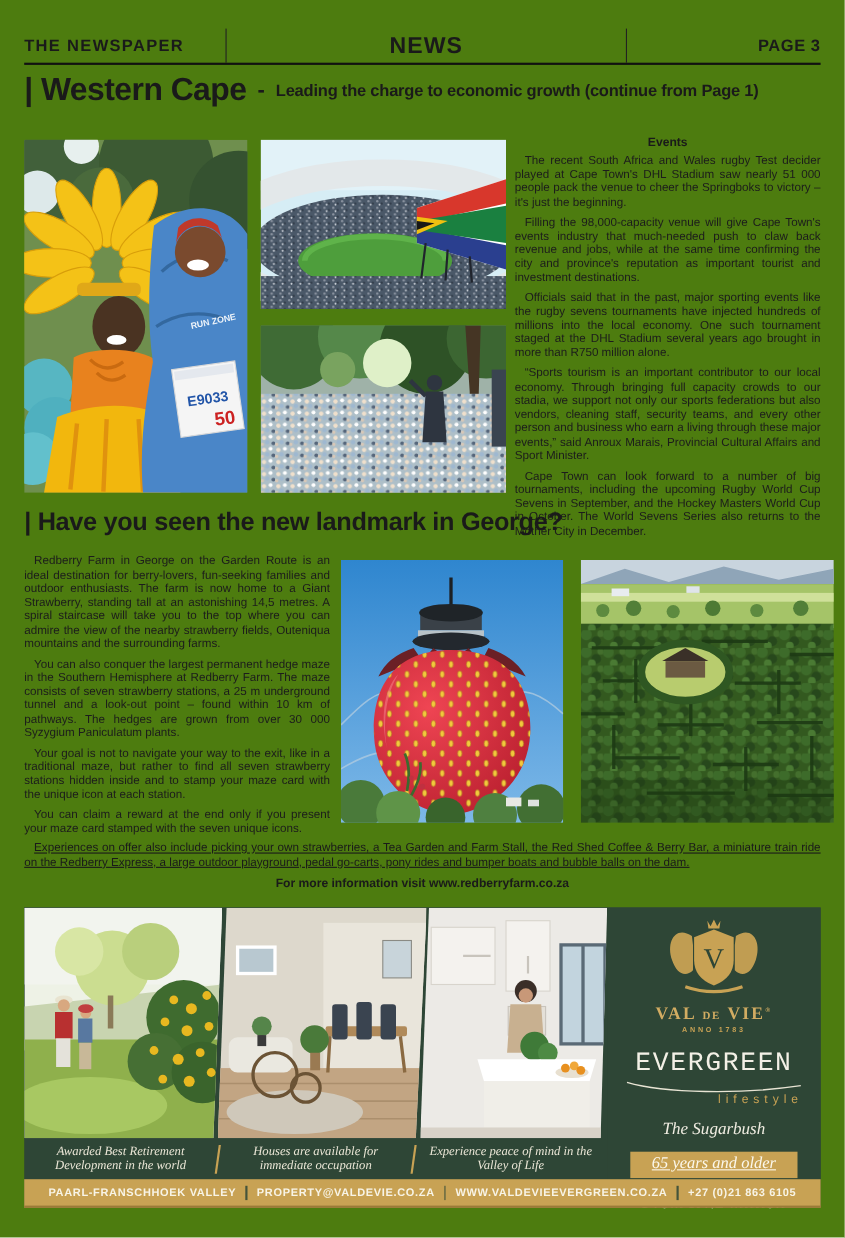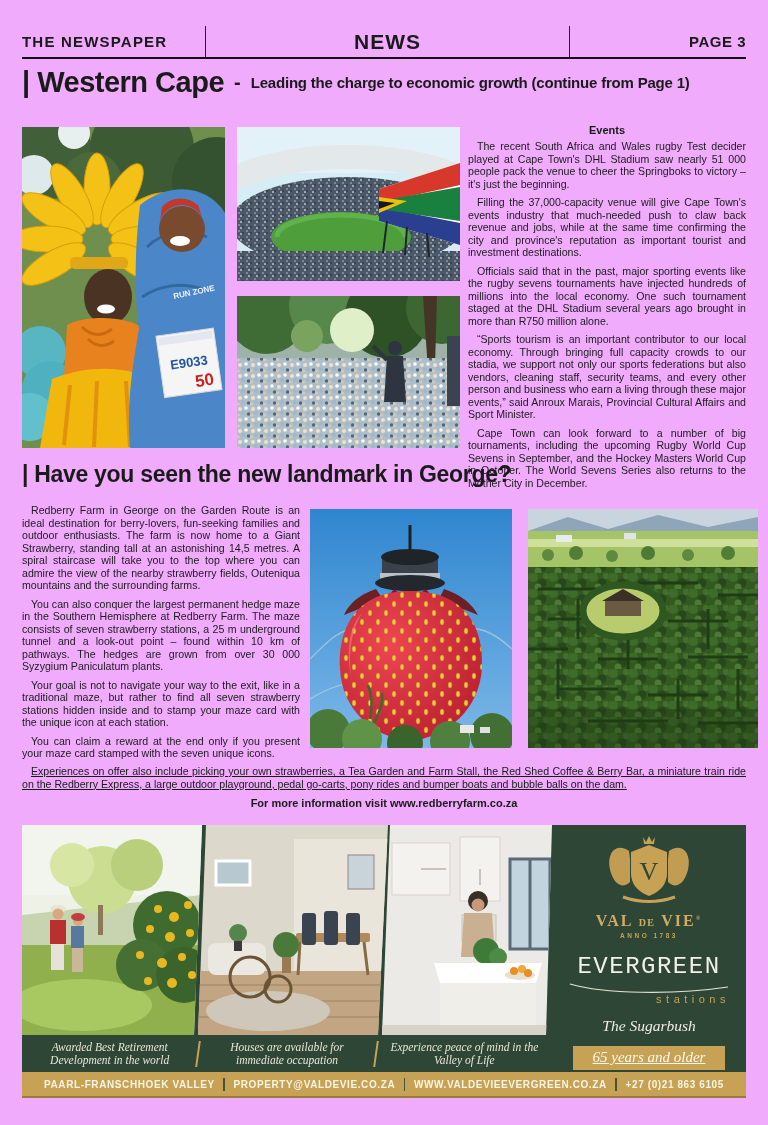--- a/index.html
+++ b/index.html
@@ -1,16 +1,16 @@
 <!DOCTYPE html>
 <html><head>
 <meta charset="utf-8">
 <style>
   html,body{margin:0;padding:0;background:#ffffff;}
-  .page{position:relative;width:768px;height:1125px;background:#f0abfc;overflow:hidden;
+  .page{position:relative;width:768px;height:1125px;background:#4d7c0f;overflow:hidden;
         font-family:"Liberation Sans",sans-serif;color:#1a1a1a;margin:0 auto;}
   .abs{position:absolute;}
 
   
   .masthead{left:22px;top:26px;width:724px;height:31px;display:flex;align-items:stretch;
             border-bottom:2.5px solid #111;}
   .mh-cell{display:flex;align-items:center;font-weight:800;}
   .mh-left{width:183px;font-size:15px;letter-spacing:1.2px;}
   .mh-center{flex:1;justify-content:center;font-size:21px;letter-spacing:1px;
              border-left:1.5px solid #222;border-right:1.5px solid #222;}
@@ -184,21 +184,21 @@
         <path d="M150,60 h16 l3,46 h-22 Z" fill="#2e3540"></path>
         <path d="M150,64 L136,50" stroke="#2e3540" stroke-width="4"></path>
       </g>
       <rect x="210" y="40" width="13" height="70" fill="#3a4450"></rect>
     </svg>
   </div>
 
   <div class="abs newscol" style="left:468px;top:124px;width:278px;">
     <div class="kicker">Events</div>
     <p>The recent South Africa and Wales rugby Test decider played at Cape Town's DHL Stadium saw nearly 51 000 people pack the venue to cheer the Springboks to victory – it's just the beginning.</p>
-    <p>Filling the 37,000-capacity venue will give Cape Town's events industry that much-needed push to claw back revenue and jobs, while at the same time confirming the city and province's reputation as important tourist and investment destinations.</p>
+    <p>Filling the 98,000-capacity venue will give Cape Town's events industry that much-needed push to claw back revenue and jobs, while at the same time confirming the city and province's reputation as important tourist and investment destinations.</p>
     <p>Officials said that in the past, major sporting events like the rugby sevens tournaments have injected hundreds of millions into the local economy. One such tournament staged at the DHL Stadium several years ago brought in more than R750 million alone.</p>
     <p>“Sports tourism is an important contributor to our local economy. Through bringing full capacity crowds to our stadia, we support not only our sports federations but also vendors, cleaning staff, security teams, and every other person and business who earn a living through these major events,” said Anroux Marais, Provincial Cultural Affairs and Sport Minister.</p>
     <p>Cape Town can look forward to a number of big tournaments, including the upcoming Rugby World Cup Sevens in September, and the Hockey Masters World Cup in October. The World Sevens Series also returns to the Mother City in December.</p>
   </div>
 
   <div class="abs headline2">| Have you seen the new landmark in George?</div>
 
   <div class="abs newscol" style="left:22px;top:504px;width:278px;">
     <p>Redberry Farm in George on the Garden Route is an ideal destination for berry-lovers, fun-seeking families and outdoor enthusiasts.  The farm is now home to a Giant Strawberry, standing tall at an astonishing 14,5 metres. A spiral staircase will take you to the top where you can admire the view of the nearby strawberry fields, Outeniqua mountains and the surrounding farms.</p>
     <p>You can also conquer the largest permanent hedge maze in the Southern Hemisphere at Redberry Farm. The maze consists of seven strawberry stations, a 25 m underground tunnel and a look-out point – found within 10 km of pathways. The hedges are grown from over 30 000 Syzygium Paniculatum plants.</p>
@@ -412,21 +412,21 @@
         <path d="M46,12 L64,19 L64,40 Q64,56 46,63 Q28,56 28,40 L28,19 Z" fill="#c8a254"></path>
         <text x="46" y="47" text-anchor="middle" font-size="26" font-family="Liberation Serif, serif" fill="#2e4636">V</text>
         <path d="M20,64 Q46,73 72,64" stroke="#c8a254" stroke-width="3" fill="none"></path>
       </svg>
       <div class="brand-line"><span>VAL</span> <span class="brand-de">DE</span> <span>VIE</span><span class="brand-tm">®</span></div>
       <div class="brand-anno">ANNO 1783</div>
       <div class="evergreen">EVERGREEN</div>
       <svg width="170" height="12" viewBox="0 0 170 12" style="margin-top:-4px;">
         <path d="M6,2 C40,12 110,13 164,5" stroke="#e8e4d4" stroke-width="1.2" fill="none"></path>
       </svg>
-      <div class="lifestyle">stations</div>
+      <div class="lifestyle">lifestyle</div>
       <div class="sugarbush">The Sugarbush</div>
       <div class="age-badge">65 years and older</div>
       <div class="price">From R4.2 million</div>
     </div>
 
     <div class="ad-goldbar">
       <span>PAARL-FRANSCHHOEK VALLEY</span>
       <span class="gb-div"></span>
       <span>PROPERTY@VALDEVIE.CO.ZA</span>
       <span class="gb-div"></span>

